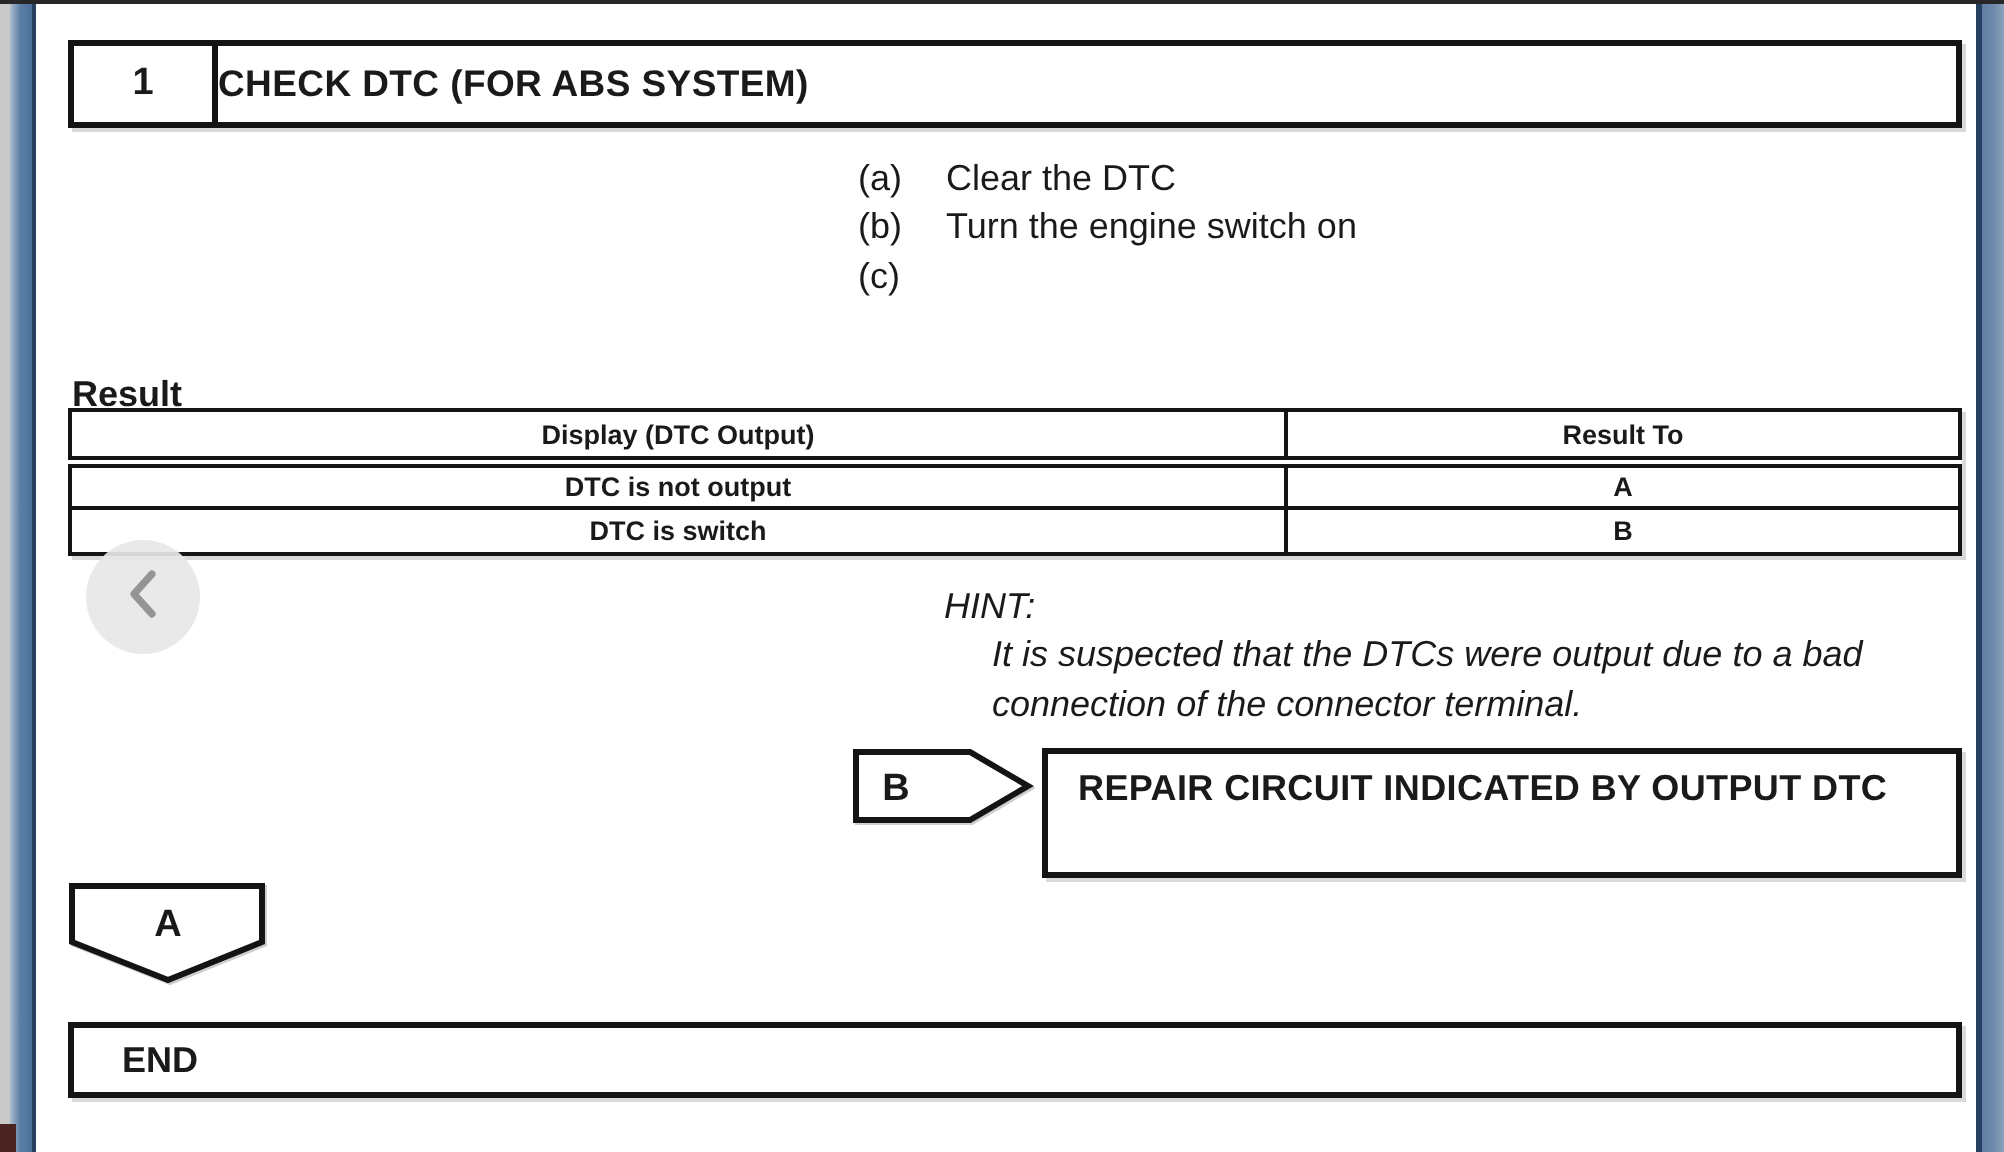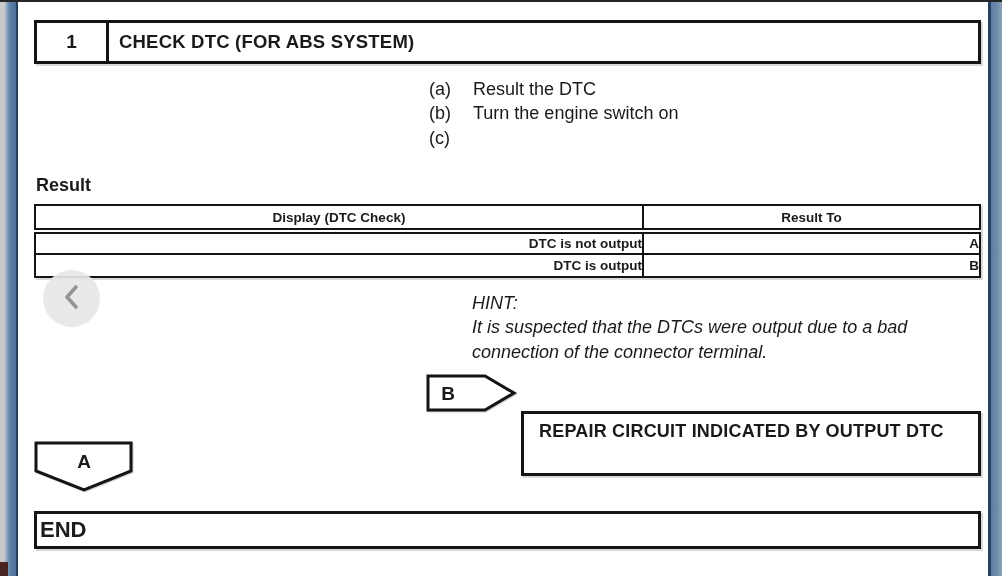--- a/index.html
+++ b/index.html
@@ -25,113 +25,113 @@
                 background:linear-gradient(to right,#5f7ea4 0%,#6e8bab 55%,#8da3ba 100%); z-index:30; }
   .maroon-corner { left:0; top:562px; width:8px; height:14px; background:#4a2423; z-index:35; }
 
   
   .header-box { left:34px; top:20px; width:947px; height:44px;
                 border:3px solid #141414; background:#fff; display:flex; align-items:stretch;
                 box-shadow:2px 2px 0 rgba(0,0,0,0.15); }
   .step-num   { width:72px; border-right:3px solid #141414; display:flex;
                 align-items:center; justify-content:center;
                 font-size:19px; font-weight:bold; }
-  .step-title { flex:1; display:flex; align-items:center; padding-left:10px;
+  .step-title { flex:1; display:flex; align-items:center; 
                 font-size:18.5px; font-weight:bold; letter-spacing:0.2px; }
 
   
   .steps { left:429px; top:77px; font-size:18px; line-height:24.3px; }
   .step-line { display:flex; }
   .step-label { width:44px; }
 
   
-  .result-heading { left:36px; top:175px; font-size:18px; font-weight:bold; }
+  .result-heading { left:36px; top:187px; font-size:18px; font-weight:bold; }
 
   table.result { position:absolute; left:34px; top:204px; width:947px;
                  border-collapse:collapse; background:#fff; table-layout:fixed;
                  box-shadow:2px 2px 0 rgba(0,0,0,0.15); }
   table.result th, table.result td {
                  border:2px solid #141414; font-size:13.5px; font-weight:bold;
                  text-align:center; padding:0; }
   table.result th { height:26px; border-bottom:6px double #141414; }
-  table.result td { height:23px;text-align:right; }
+  table.result td { height:23px; }
   td.b-cell { text-align:left; padding-left:98px; }
 
   
   .nav-back { position:absolute; left:43px; top:270px; width:57px; height:57px;
               border:none; border-radius:50%; background:rgba(231,231,231,0.92);
               display:flex; align-items:center; justify-content:center;
               cursor:pointer; z-index:20; }
 
   
   .hint { left:472px; top:291px; font-size:18px; line-height:24.3px;font-style:italic; }
-  .hint-text { width:502px; }
+  .hint-text { width:502px;margin-left:24px; }
 
   
   .b-conn { left:426px; top:374px; z-index:5; filter:drop-shadow(1.5px 1.5px 0 #cfcfcf); }
   .repair-box { left:521px; top:374px; width:460px; height:65px;
                 border:3px solid #141414; background:#fff;
                 font-size:18px; font-weight:bold; line-height:24px;
                 padding:5px 0 0 15px; letter-spacing:0.2px;
-                box-shadow:2px 2px 0 rgba(0,0,0,0.15);margin-top:37px; }
+                box-shadow:2px 2px 0 rgba(0,0,0,0.15); }
   .a-conn { left:34px; top:441px; z-index:5; filter:drop-shadow(1.5px 1.5px 0 #cfcfcf); }
   svg text { font-family:"Liberation Sans","DejaVu Sans",sans-serif; }
 
   .end-box { left:34px; top:511px; width:947px; height:38px;
              border:3px solid #141414; background:#fff; display:flex; align-items:center;
-             padding-left:3px; font-size:22px; font-weight:bold;
+             padding-left:24px; font-size:18px; font-weight:bold;
              box-shadow:2px 2px 0 rgba(0,0,0,0.15); }
 </style>
 </head>
 <body>
 
 <div class="abs top-line"></div>
 <div class="abs left-gray"></div>
 <div class="abs left-blue"></div>
 <div class="abs right-navy"></div>
 <div class="abs right-blue"></div>
 <div class="abs maroon-corner"></div>
 
 <div class="abs header-box">
   <div class="step-num">1</div>
   <div class="step-title">CHECK DTC (FOR ABS SYSTEM)</div>
 </div>
 
 <div class="abs steps">
   <div class="step-line">
     <span class="step-label">(a)</span>
-    <span>Result the DTC</span>
+    <span>Clear the DTC</span>
   </div>
   <div class="step-line">
     <span class="step-label">(b)</span>
     <span>Turn the engine switch on</span>
   </div>
   <div class="step-line">
     <span class="step-label">(c)</span>
   </div>
 </div>
 
 <div class="abs result-heading">Result</div>
 
 <table class="result">
   <colgroup>
       <col style="width:608px">
       <col>
     </colgroup>
   <tbody>
       <tr>
-    <th>Display (DTC Check)</th>
+    <th>Display (DTC Output)</th>
     <th>Result To</th>
   </tr>
   <tr>
     <td>DTC is not output</td>
     <td>A</td>
   </tr>
   <tr>
-    <td>DTC is output</td>
+    <td>DTC is switch</td>
     <td class="b-cell">B</td>
   </tr>
 </tbody>
   </table>
 
 <button class="nav-back">
   <span>
     <svg width="24" height="30" viewBox="0 0 24 30">
       <polyline points="16,5 7,15 16,25" fill="none" stroke="#949494" stroke-width="3.6" stroke-linecap="round" stroke-linejoin="round"></polyline>
     </svg>

